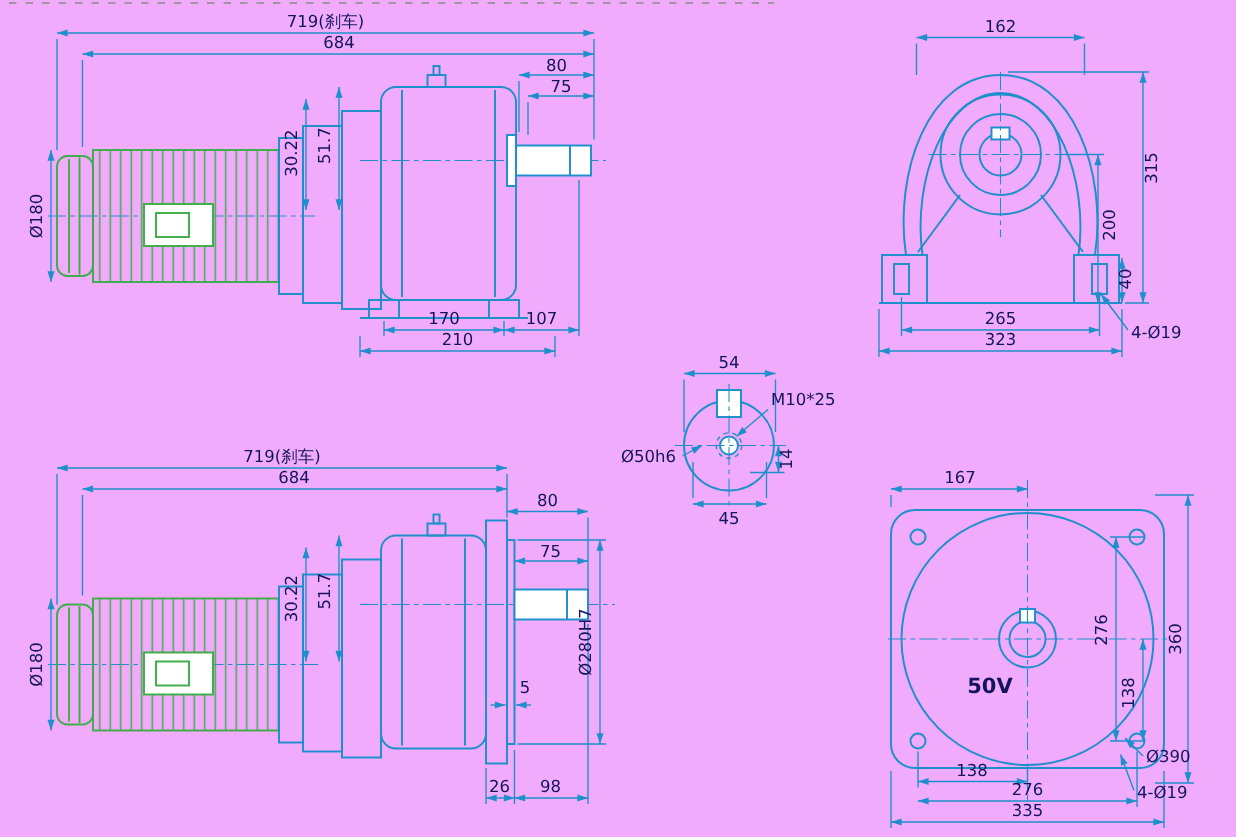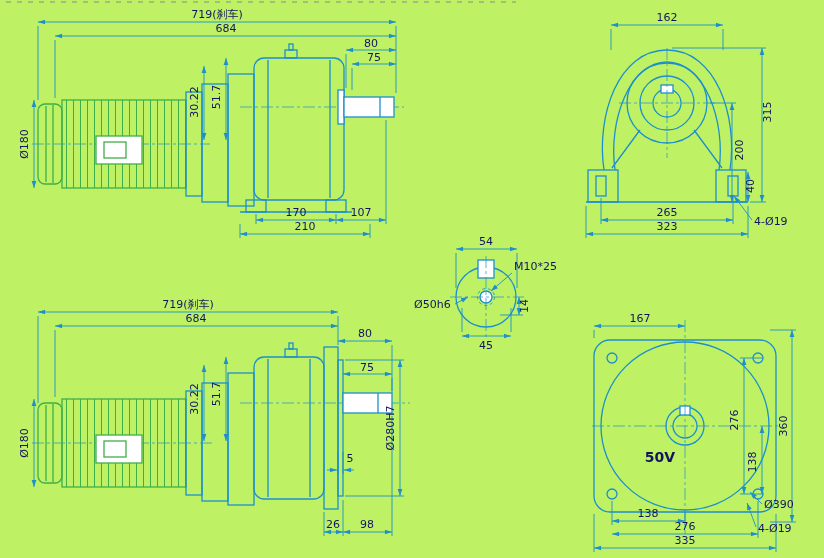--- a/index.html
+++ b/index.html
@@ -1,16 +1,16 @@
 <!DOCTYPE html>
 <html><head>
 <meta charset="utf-8">
 <style>
   html,body{margin:0;padding:0;background:#fff}
-  #stage{position:relative;width:824px;height:558px;background:#bef264;overflow:hidden;
+  #stage{position:relative;width:824px;height:558px;background:#f0abfc;overflow:hidden;
          font-family:"DejaVu Sans",sans-serif}
   svg{display:block}
   .b  {stroke:#1e8fcc;fill:none;stroke-width:1.3}
   .bf {stroke:#1e8fcc;fill:#fff;stroke-width:1.3}
   .g  {stroke:#3fae49;fill:none;stroke-width:1.3}
   .d  {stroke:#1e8fcc;fill:none;stroke-width:0.9}
   .cl {stroke:#1e8fcc;fill:none;stroke-width:0.7;stroke-dasharray:12 3 3 3}
   .t  {fill:#14145e;font-family:"DejaVu Sans",sans-serif;font-size:11px;text-anchor:middle}
   .tb {font-weight:bold;font-size:14px;fill:#14145e}
   .artifact{stroke:#8a8a8a;stroke-width:1;stroke-dasharray:5 6}

